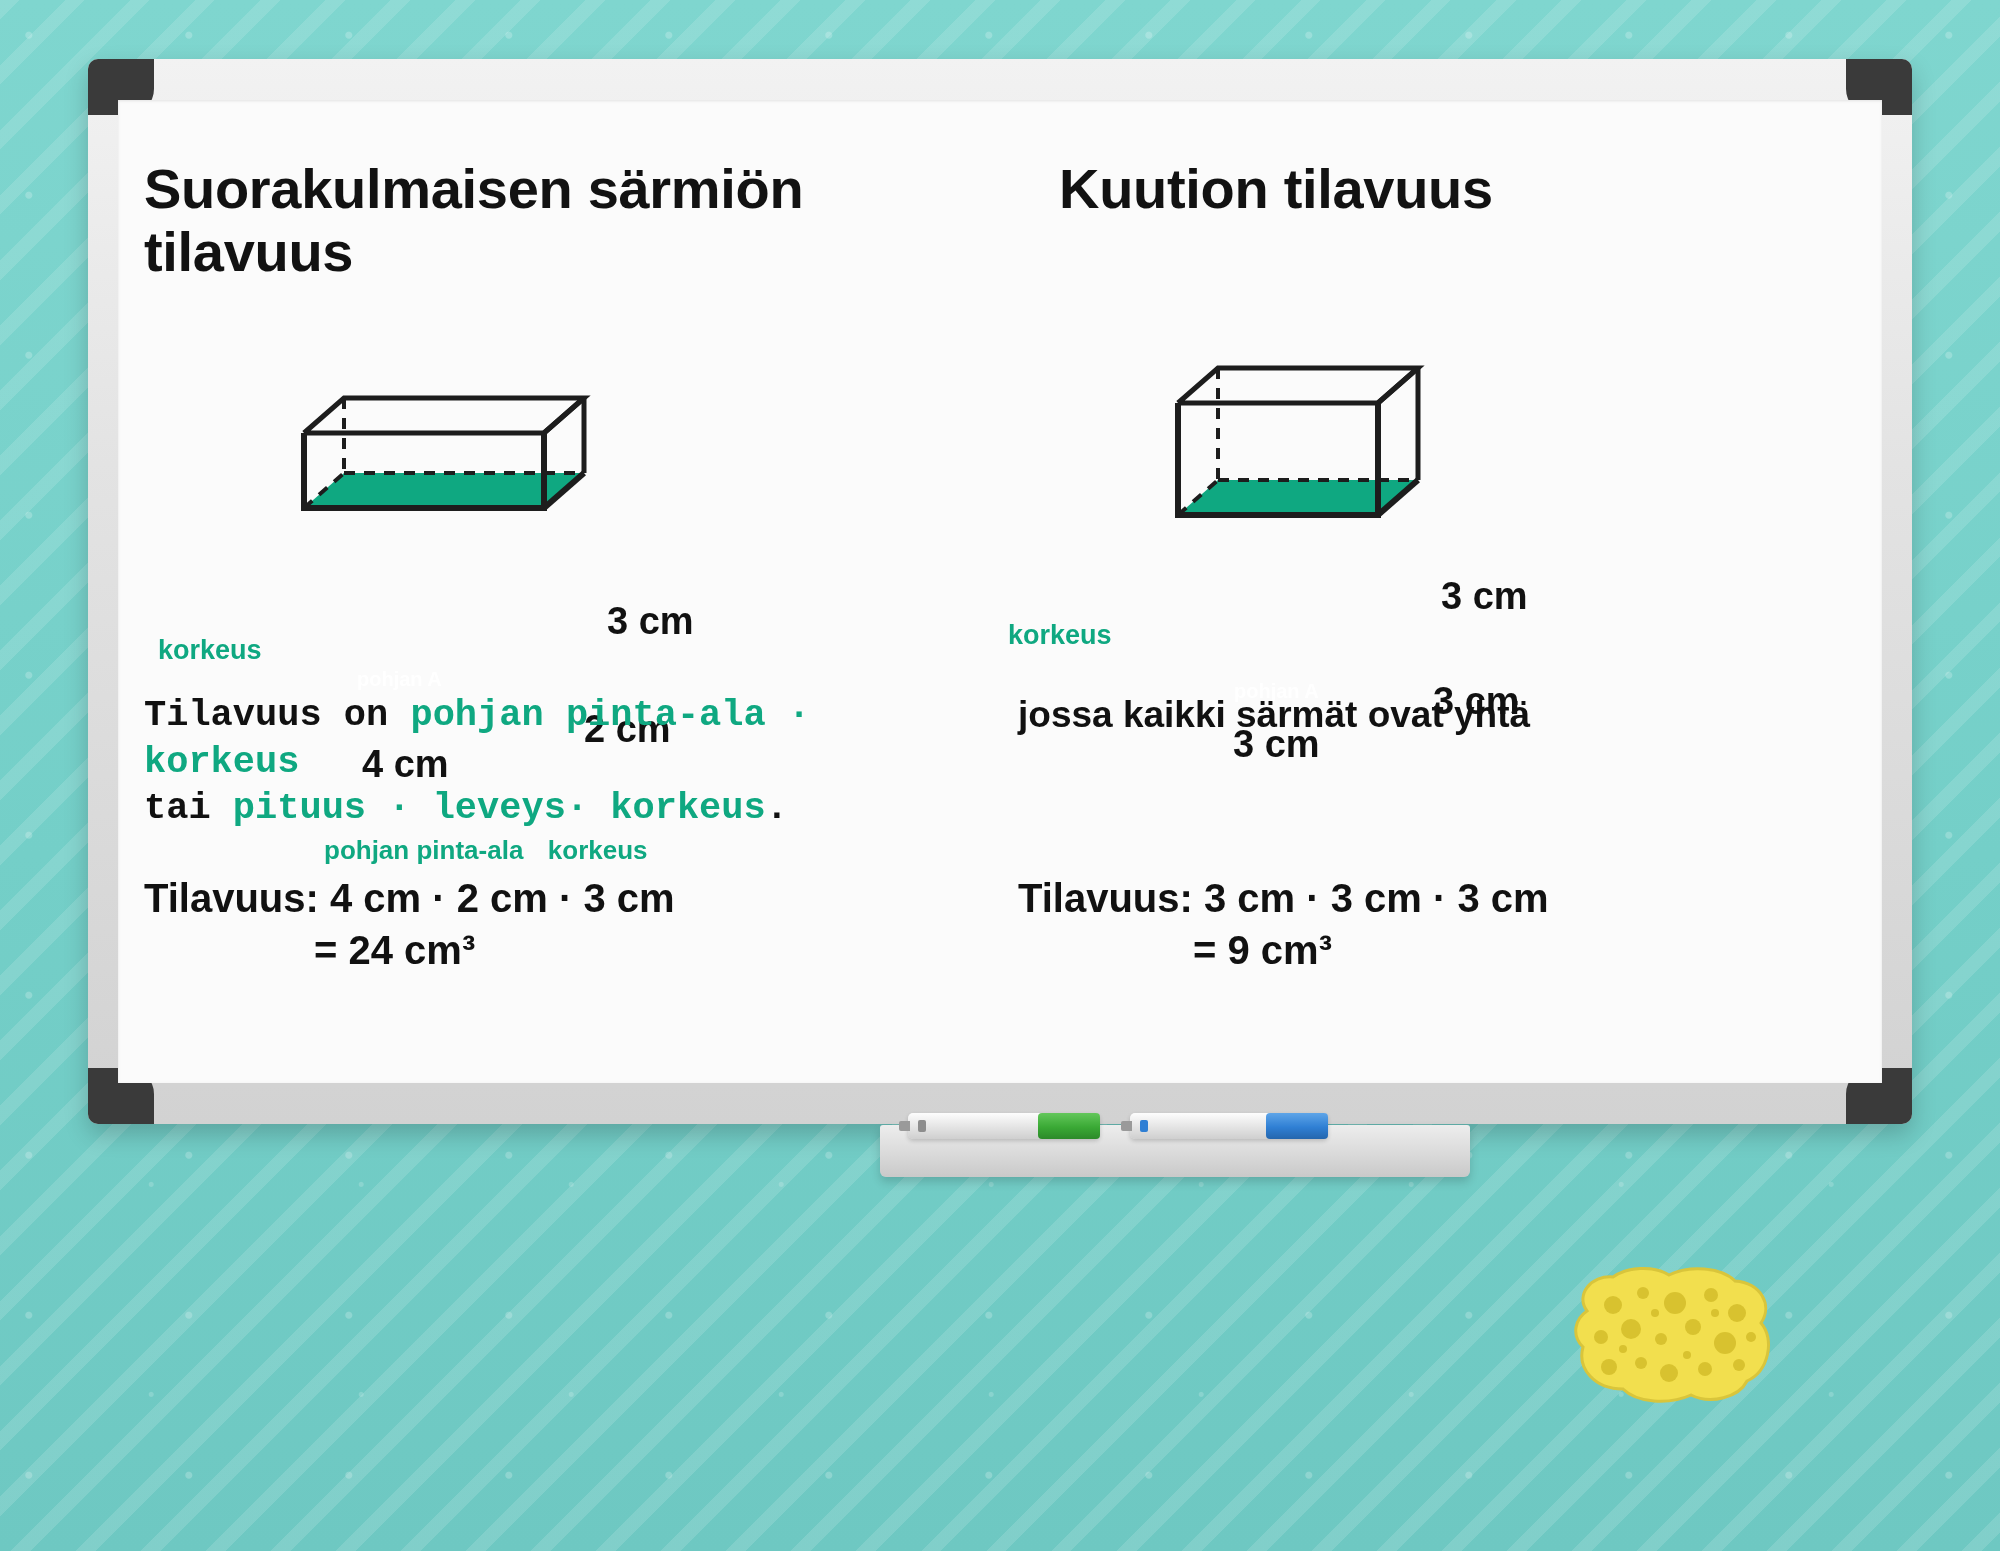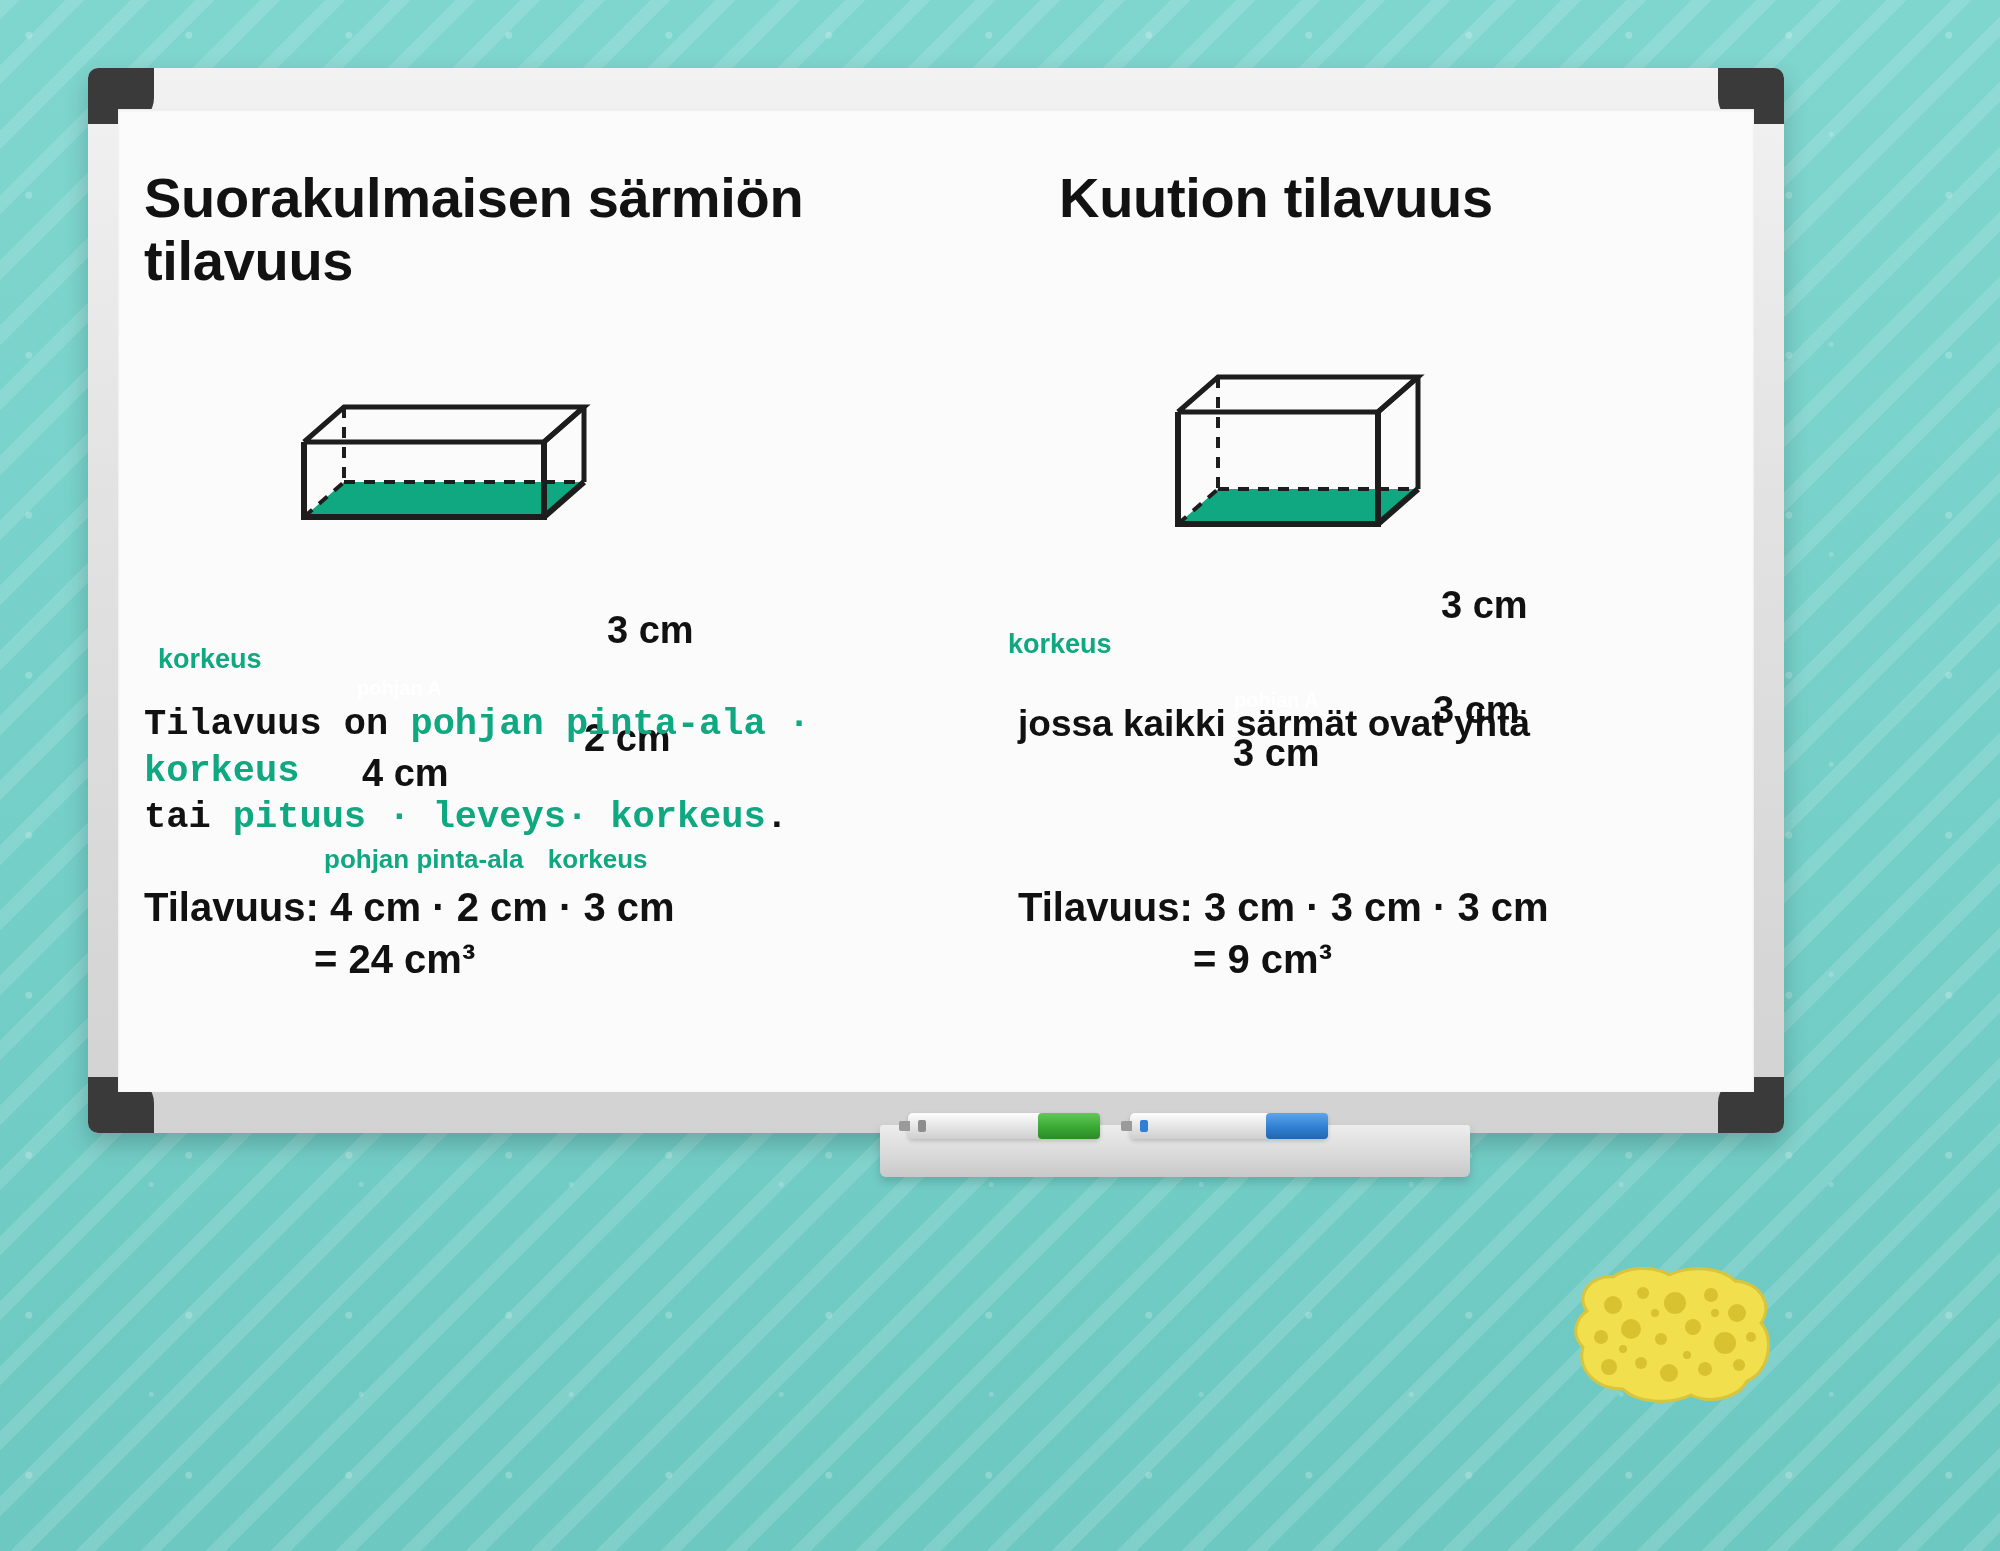--- a/index.html
+++ b/index.html
@@ -16,21 +16,21 @@
         rgba(255,255,255,.13) 0px,
         rgba(255,255,255,.13) 14px,
         rgba(255,255,255,0) 14px,
         rgba(255,255,255,0) 46px),
       radial-gradient(circle at 18% 22%, rgba(255,255,255,.22) 0 3px, rgba(255,255,255,0) 4px),
       radial-gradient(circle at 72% 64%, rgba(255,255,255,.18) 0 2px, rgba(255,255,255,0) 3px),
       linear-gradient(180deg,#7fd6cf 0%,#74cfc8 55%,#6ec8c2 100%);
     background-size:auto, 160px 160px, 210px 210px, auto;
   }
   
-  #board-wrap{position:absolute;left:88px;top:68px;width:1696px;height:1065px;}
+  #board-wrap{position:absolute;left:88px;top:59px;width:1824px;height:1065px;}
   #board-frame{
     position:absolute;inset:0;border-radius:10px;
     background:linear-gradient(180deg,#f2f2f2 0%,#e3e3e3 38%,#d2d2d2 100%);
     box-shadow:0 10px 24px rgba(0,0,0,.20);
   }
   .corner{position:absolute;width:66px;height:56px;background:#3a3a3a;}
   .corner.tl{left:0;top:0;border-radius:10px 0 26px 0;}
   .corner.tr{right:0;top:0;border-radius:0 10px 0 26px;}
   .corner.bl{left:0;bottom:0;border-radius:0 26px 0 10px;}
   .corner.br{right:0;bottom:0;border-radius:26px 0 10px 0;}

